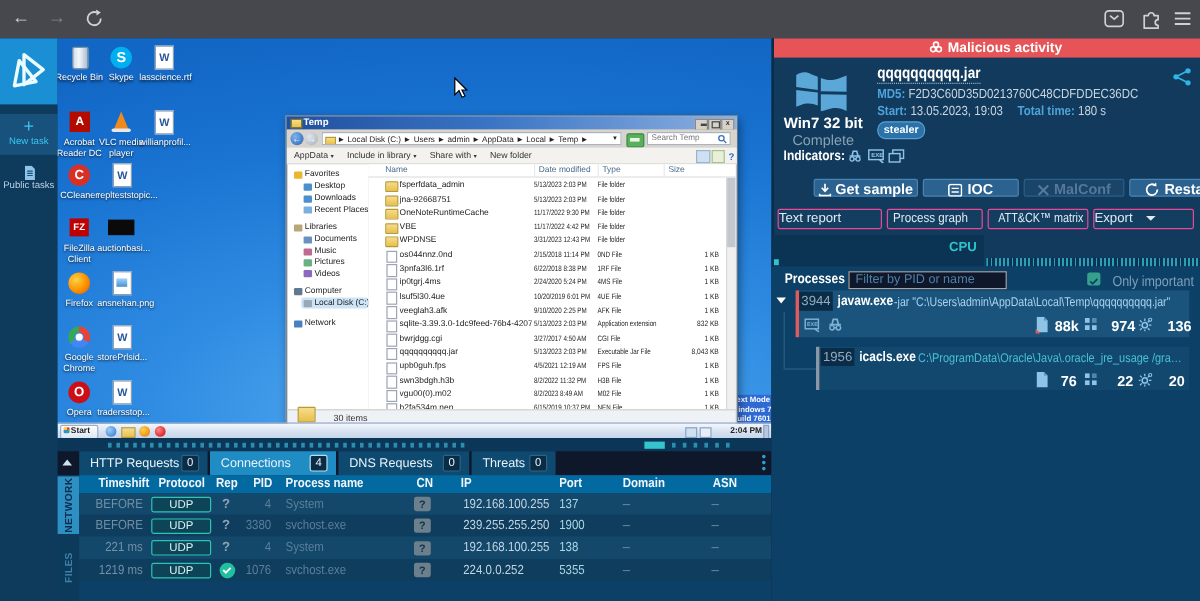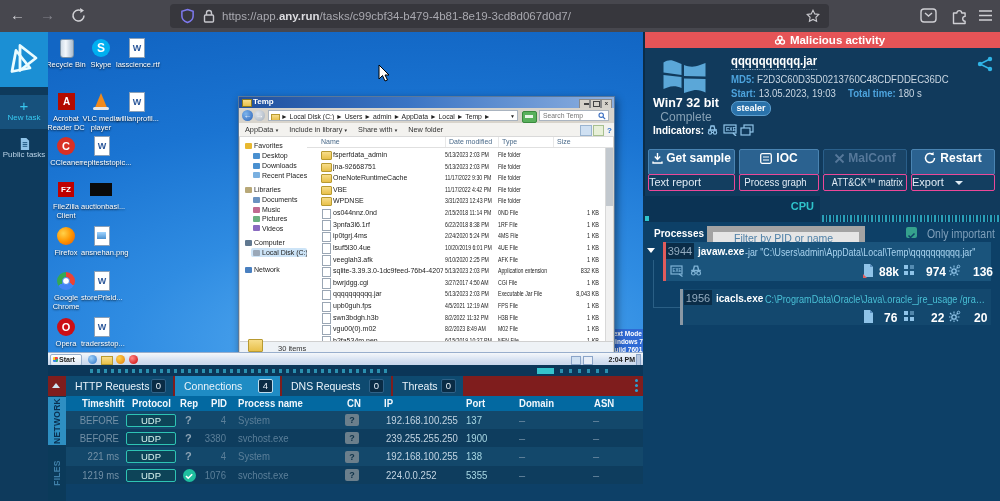--- a/index.html
+++ b/index.html
@@ -36,67 +36,54 @@
 .fdate{position:absolute;left:138px;font-size:6.5px;transform:scaleX(.8);transform-origin:0 50%;}
 .ftype{position:absolute;left:191px;font-size:6.5px;transform:scaleX(.8);transform-origin:0 50%;}
 .fsize{position:absolute;left:230px;width:62px;text-align:right;font-size:6.5px;transform:scaleX(.85);transform-origin:100% 50%;}
 .fold{position:absolute;left:14px;top:2px;width:9px;height:7px;background:linear-gradient(#f7dd8a,#e8c04a);border:1px solid #b89a30;border-radius:1px;}
 .page{position:absolute;left:15px;top:1.5px;width:7px;height:8.5px;background:#fff;border:1px solid #9aa6b4;}
 
 #taskbar{left:0;top:320px;width:595px;height:13px;background:linear-gradient(#f4f7fb,#d3dff0 60%,#c5d4ea);border-top:1px solid #98aecc;}
 
 #bpanel{left:48px;top:365px;width:952px;height:136px;background:#0d4067;}
 #scrub{left:0;top:0;width:595px;height:11px;background:#0b3658;}
-#tabbar{left:0;top:11px;width:595px;height:20px;background:#7f1d1d;font-size:10.5px;color:#e8f2fa;}
+#tabbar{left:0;top:11px;width:595px;height:20px;background:#0f172a;font-size:10.5px;color:#e8f2fa;}
 .tab{position:absolute;top:0;height:20px;line-height:20px;background:#0e4a70;}
 .badge{display:inline-block;min-width:9px;height:12px;line-height:12px;text-align:center;background:#0a2c45;border:1px solid #2f6288;font-size:9.5px;padding:0 2px;border-radius:2px;}
 #nettab{left:0;top:32px;width:18px;height:48px;background:#2e8fc2;}
 #filestab{left:0;top:88px;width:18px;height:40px;}
 .vtxt{position:absolute;white-space:nowrap;font-size:8.5px;font-weight:bold;letter-spacing:.3px;}
 #nthead{left:18px;top:31px;width:577px;height:14.5px;background:#0369a1;color:#f0f6fb;font-size:11px;font-weight:bold;line-height:14.5px;}
 .nrow{position:absolute;left:18px;width:577px;height:18.35px;line-height:18.35px;font-size:11px;}
 .nrow.odd{background:#13486b;}
 .nrow.even{background:#0e3d5e;}
 .cdim{color:#7390a6;}
 .cpid{color:#5b7f99;}
 .cip{color:#c2d4e2;}
 .cport{color:#a8d8e4;}
 .udp{position:absolute;left:60px;top:3px;width:48px;height:11px;line-height:11px;border:1px solid #2ec4b4;border-radius:2px;color:#d8f4f0;background:#0d4458;text-align:center;font-size:9.5px;}
 
 #rpanel{left:643px;top:32px;width:357px;height:469px;background:#113a5c;}
 #redban{left:2px;top:0;width:355px;height:16px;background:#e65457;color:#fff;font-size:11.5px;font-weight:bold;text-align:center;line-height:16px;padding-left:14px;box-sizing:border-box;}
 .blab{color:#4da3dd;font-weight:bold;}
-.btn1{position:absolute;height:26px;background:#2b6290;border:1px solid #4a84b2;border-radius:2px;color:#fff;font-size:12px;font-weight:bold;text-align:center;line-height:17px;box-sizing:border-box;}
+.btn1{position:absolute;height:15px;background:#2b6290;border:1px solid #4a84b2;border-radius:2px;color:#fff;font-size:12px;font-weight:bold;text-align:center;line-height:17px;box-sizing:border-box;margin-left:30px;}
 .btn2{position:absolute;height:17px;background:#133e60;border:1px solid #ec4899;border-radius:2px;color:#dfeaf4;font-size:11px;text-align:left;line-height:15px;box-sizing:border-box;}
 #procs{left:0;top:190px;width:357px;height:279px;background:#0d4067;}
 .pidbox{position:absolute;background:#0a2c47;color:#93abbf;font-size:11px;text-align:center;}
 .cnt{color:#fff;font-weight:bold;font-size:12px;}
 </style></head>
 <body>
 
 <div id="bbar" class="abs">
   <div class="abs" style="left:10px;top:6px;color:#d2d2d6;font-size:15px;line-height:18px;">←</div>
   <div class="abs" style="left:40px;top:6px;color:#84848c;font-size:15px;line-height:18px;">→</div>
   <svg class="abs" style="left:71px;top:8px" width="15" height="15" viewBox="0 0 15 15">
       <path d="M13 7.5A5.5 5.5 0 1 1 9.5 2.4" fill="none" stroke="#d2d2d6" stroke-width="1.5"></path>
       <path d="M9 0l4 2.5L9.5 5z" fill="#d2d2d6"></path>
     </svg>
-  <div id="urlbar" class="abs">
-    <svg class="abs" style="left:10px;top:4px" width="15" height="16" viewBox="0 0 16 16">
-        <path d="M8 1l6 2v5c0 4-3 6-6 7-3-1-6-3-6-7V3z" fill="none" stroke="#7f7af0" stroke-width="1.6"></path>
-      </svg>
-    <svg class="abs" style="left:33px;top:5px" width="12" height="14" viewBox="0 0 12 14">
-        <rect x="1.5" y="6" width="9" height="7" rx="1" fill="none" stroke="#c6c6cc" stroke-width="1.4"></rect>
-        <path d="M3.5 6V4a2.5 2.5 0 015 0v2" fill="none" stroke="#c6c6cc" stroke-width="1.4"></path>
-      </svg>
-    <div id="urltxt" class="abs">https://app.<b>any.run</b>/tasks/c99cbf34-b479-4b81-8e19-3cd8d067d0d7/</div>
-    <svg class="abs" style="right:9px;top:5px" width="14" height="14" viewBox="0 0 14 14">
-        <path d="M7 1.2l1.8 3.7 4 .6-2.9 2.8.7 4L7 10.4l-3.6 1.9.7-4L1.2 5.5l4-.6z" fill="none" stroke="#c9c9ce" stroke-width="1.1"></path>
-      </svg>
-  </div>
   <svg class="abs" style="left:920px;top:8px" width="17" height="16" viewBox="0 0 17 16">
       <rect x="1" y="1" width="15" height="13" rx="3" fill="none" stroke="#cfcfd4" stroke-width="1.4"></rect>
       <path d="M5 5l3.5 3L12 5" fill="none" stroke="#cfcfd4" stroke-width="1.4"></path>
     </svg>
   <svg class="abs" style="left:950px;top:7px" width="18" height="18" viewBox="0 0 18 18">
       <path d="M3.5 6h3.4a2.4 2.4 0 1 1 4.8 0h3.4v3.4a2.4 2.4 0 1 0 0 4.8V16.5h-11.6z" fill="none" stroke="#cfcfd4" stroke-width="1.4" stroke-linejoin="round"></path>
     </svg>
   <svg class="abs" style="left:978px;top:9px" width="15" height="13" viewBox="0 0 15 13">
       <path d="M1 2h13M1 6.5h13M1 11h13" stroke="#cfcfd4" stroke-width="1.6"></path>
     </svg>
@@ -650,21 +637,21 @@
   <div class="abs" style="left:0;top:164px;width:177px;height:19px;background:#0b3354;">
       <span class="abs" style="right:6px;top:4px;color:#2fc4cc;font-size:11px;font-weight:bold;">CPU</span>
     </div>
   <div class="abs" style="left:0;top:183px;width:177px;height:7px;background:#0b3354;">
       <span class="abs" style="left:2px;top:1px;width:4px;height:5px;background:#2fc4cc;"></span>
     </div>
   <div class="abs" style="left:179px;top:183px;width:178px;height:7px;background:repeating-linear-gradient(90deg,#2a9fb8 0,#2a9fb8 1.5px,#0b3354 1.5px,#0b3354 3.5px);"></div>
 
   <div id="procs" class="abs">
     <div class="abs cx" style="left:11px;top:5px;color:#fff;font-size:11.5px;font-weight:bold;">Processes</div>
-    <div class="abs" style="left:64px;top:4px;width:130px;height:13px;border:6px solid #a3a3a3;background:#e5e5e5;color:#4f81a8;font-size:10.5px;line-height:13px;padding-left:16px;"><span style="margin-left:5px;">Filter by PID or name</span></div>
+    <div class="abs" style="left:64px;top:4px;width:130px;height:13px;border:1px solid #a3a3a3;background:#0f172a;color:#4f81a8;font-size:10.5px;line-height:13px;"><span style="margin-left:5px;">Filter by PID or name</span></div>
     <div class="abs" style="left:263px;top:5px;width:11px;height:11px;background:#35a18d;border-radius:2px;"><svg width="11" height="11" viewBox="0 0 11 11">
           <path d="M2.5 5.5l2 2 4-4" fill="none" stroke="#0d4067" stroke-width="1.5"></path>
         </svg></div>
     <div class="abs cx" style="left:284px;top:5px;color:#7f9fba;font-size:12px;white-space:nowrap;">Only important</div>
 
     <div class="abs" style="left:10px;top:38px;width:1px;height:47px;background:#2a5f85;"></div>
     <div class="abs" style="left:10px;top:85px;width:27px;height:1px;background:#2a5f85;"></div>
 
     <div class="abs" style="left:4px;top:26px;width:0;height:0;border-left:4.5px solid transparent;border-right:4.5px solid transparent;border-top:5.5px solid #fff;"></div>
     <div class="abs" style="left:20px;top:20px;width:3px;height:39px;background:#e05c5c;"></div>

